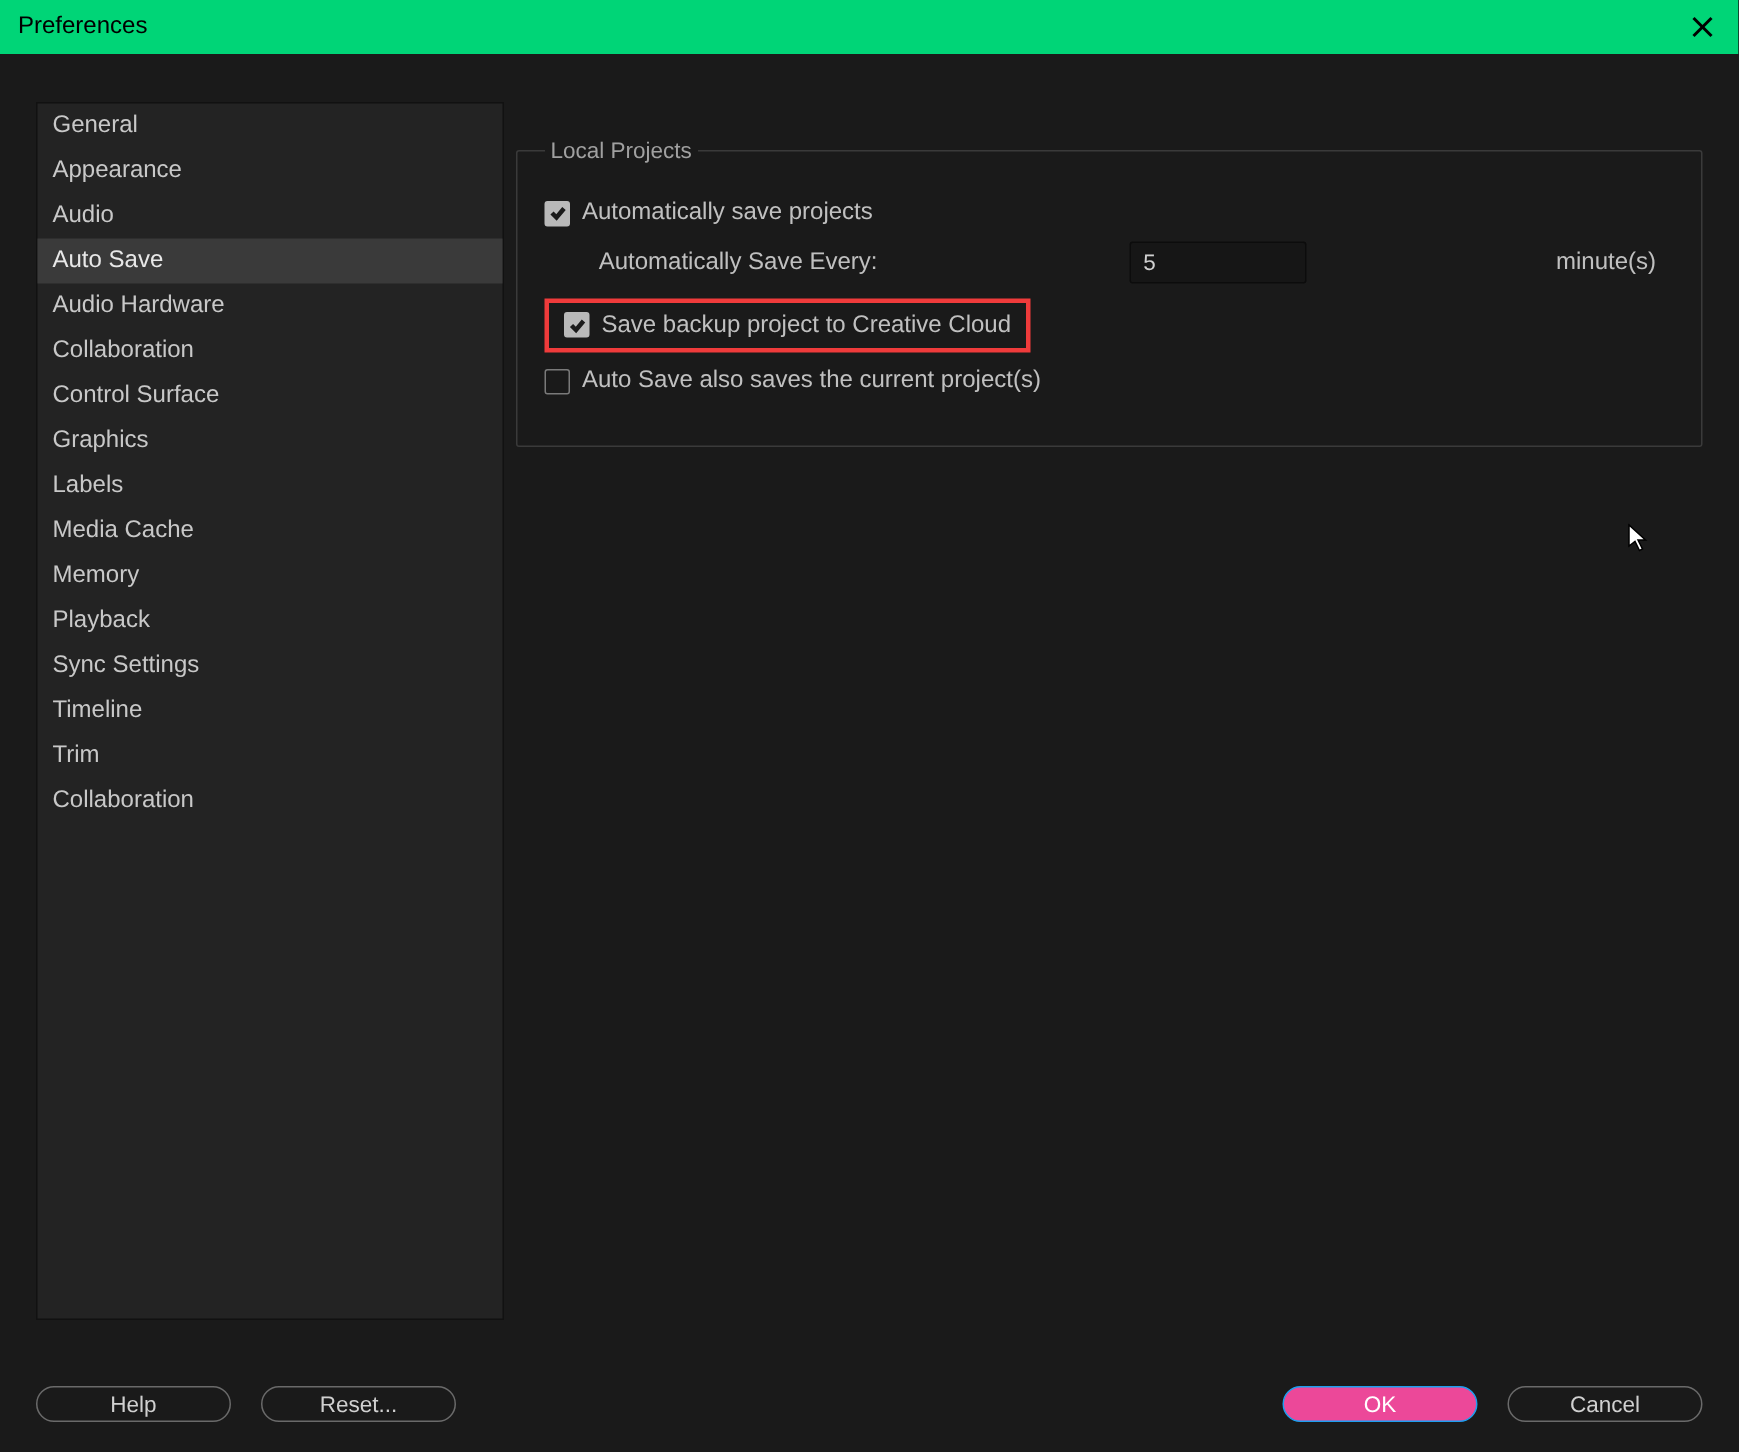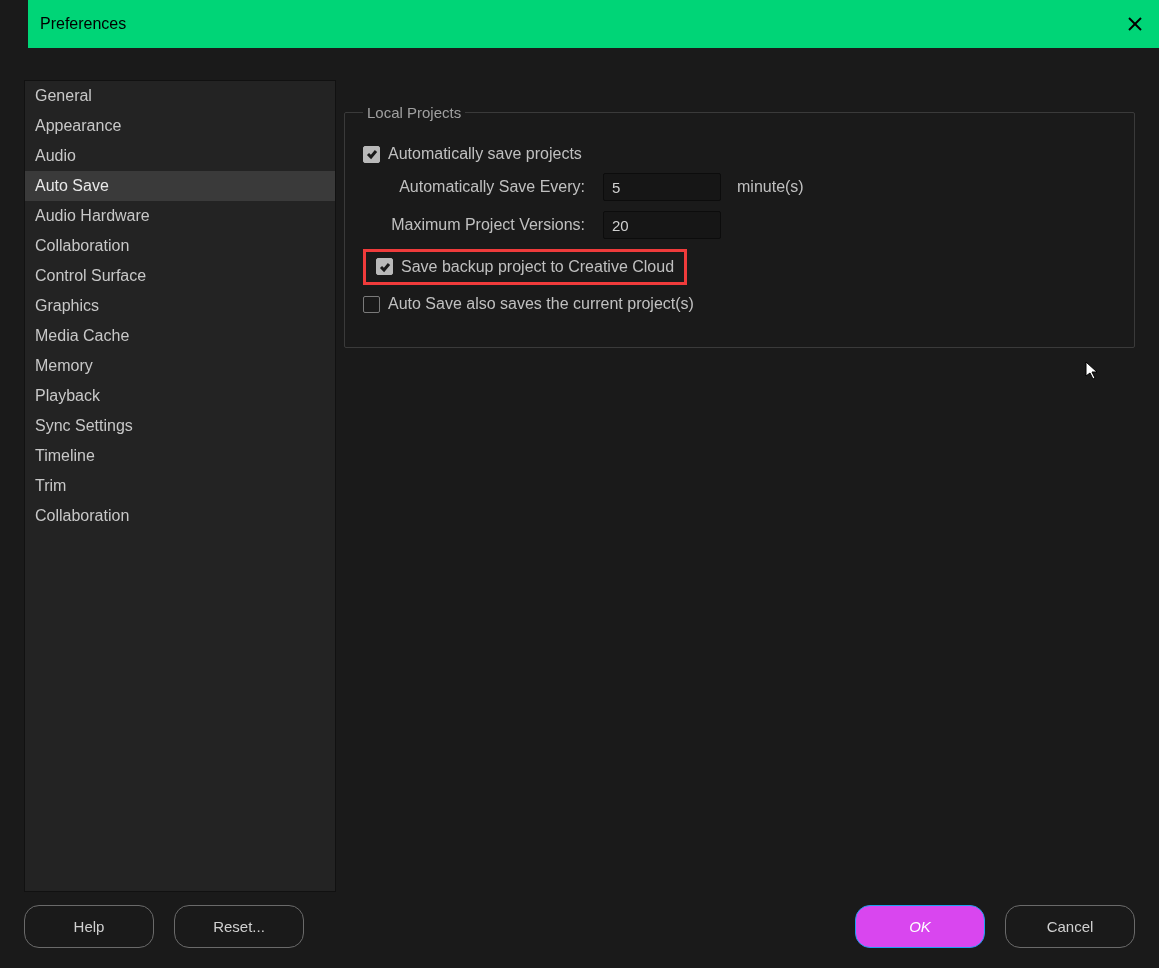--- a/index.html
+++ b/index.html
@@ -7,28 +7,27 @@
   background:#1a1a1a;
   font-family:"Segoe UI",Arial,sans-serif;
   font-size:14px;
   color:#b8b8b8;
   width:1159px;
   height:968px;
   overflow:hidden;
 }
 .titlebar {
   background:#00d577;
-  height:48px;
+  height:36px;
   display:flex;
   align-items:center;
   padding:0 12px;
   color:#000;
   font-size:16px;
   justify-content:space-between;
-  margin-left:28px;
 }
 .close-x {
   width:24px; height:24px;
   display:flex; align-items:center; justify-content:center;
   cursor:pointer;
 }
 .close-x svg { width:16px; height:16px; stroke:#000; stroke-width:2; }
 .content {
   display:flex;
   padding:32px 24px 0 24px;
@@ -64,21 +63,21 @@
 legend.group-title {
   padding:0 4px;
   font-size:15px;
   color:#a0a0a0;
 }
 .row {
   display:flex;
   align-items:center;
   margin:10px 0;
 }
-.row.indent { padding-left:20px; }
+.row.indent { padding-left:20px;justify-content:space-between; }
 .chk {
   width:17px; height:17px;
   border:1px solid #7a7a7a;
   border-radius:2px;
   margin-right:8px;
   display:inline-flex;
   align-items:center;
   justify-content:center;
   cursor:pointer;
   flex-shrink:0;
@@ -121,37 +120,36 @@
 .footer {
   position:absolute;
   bottom:20px; left:0; right:0;
   display:flex;
   padding:0 24px;
   gap:20px;
 }
 .footer-spacer { flex:1; }
 .btn {
   min-width:130px;
-  height:43px;
+  height:24px;
   border-radius:15px;
   border:1px solid #6a6a6a;
   background:transparent;
   color:#d0d0d0;
   font-size:15px;
   cursor:pointer;
   display:flex;
   align-items:center;
   justify-content:center;
   text-align:right;
 }
 .btn.primary {
-  background:#d946ef;
+  background:#ec4899;
   border-color:#1d9ff0;
   color:#fff;
-  font-style:italic;
 }
 </style>
 </head>
 <body>
 
 <div class="titlebar">
   <span>Preferences</span>
   <div class="close-x">
     <svg viewBox="0 0 16 16">
         <line x1="2" y1="2" x2="14" y2="14"></line>
@@ -163,20 +161,21 @@
 <div class="content">
   <div class="sidebar">
     <div class="sidebar-item">General</div>
     <div class="sidebar-item">Appearance</div>
     <div class="sidebar-item">Audio</div>
     <div class="sidebar-item selected">Auto Save</div>
     <div class="sidebar-item">Audio Hardware</div>
     <div class="sidebar-item">Collaboration</div>
     <div class="sidebar-item">Control Surface</div>
     <div class="sidebar-item">Graphics</div>
+    <div class="sidebar-item">Labels</div>
     <div class="sidebar-item">Media Cache</div>
     <div class="sidebar-item">Memory</div>
     <div class="sidebar-item">Playback</div>
     <div class="sidebar-item">Sync Settings</div>
     <div class="sidebar-item">Timeline</div>
     <div class="sidebar-item">Trim</div>
     <div class="sidebar-item">Collaboration</div>
   </div>
 
   <div class="panel">
@@ -191,24 +190,20 @@
         </span>
         <span class="lbl">Automatically save projects</span>
       </div>
 
       <div class="row indent">
         <span class="field-label">Automatically Save Every:</span>
         <input class="num-input" value="5" style="">
         <span class="unit">minute(s)</span>
       </div>
 
-      <div class="row indent">
-        <span class="field-label">Maximum Project Versions:</span>
-        <input class="num-input" value="20" style="">
-      </div>
 
       <div class="row">
         <span class="highlight-box">
           <span class="chk checked">
             <svg viewBox="0 0 12 12">
                 <polyline points="2,6 5,9 10,3"></polyline>
               </svg>
           </span>
           <span class="lbl">Save backup project to Creative Cloud</span>
         </span>

